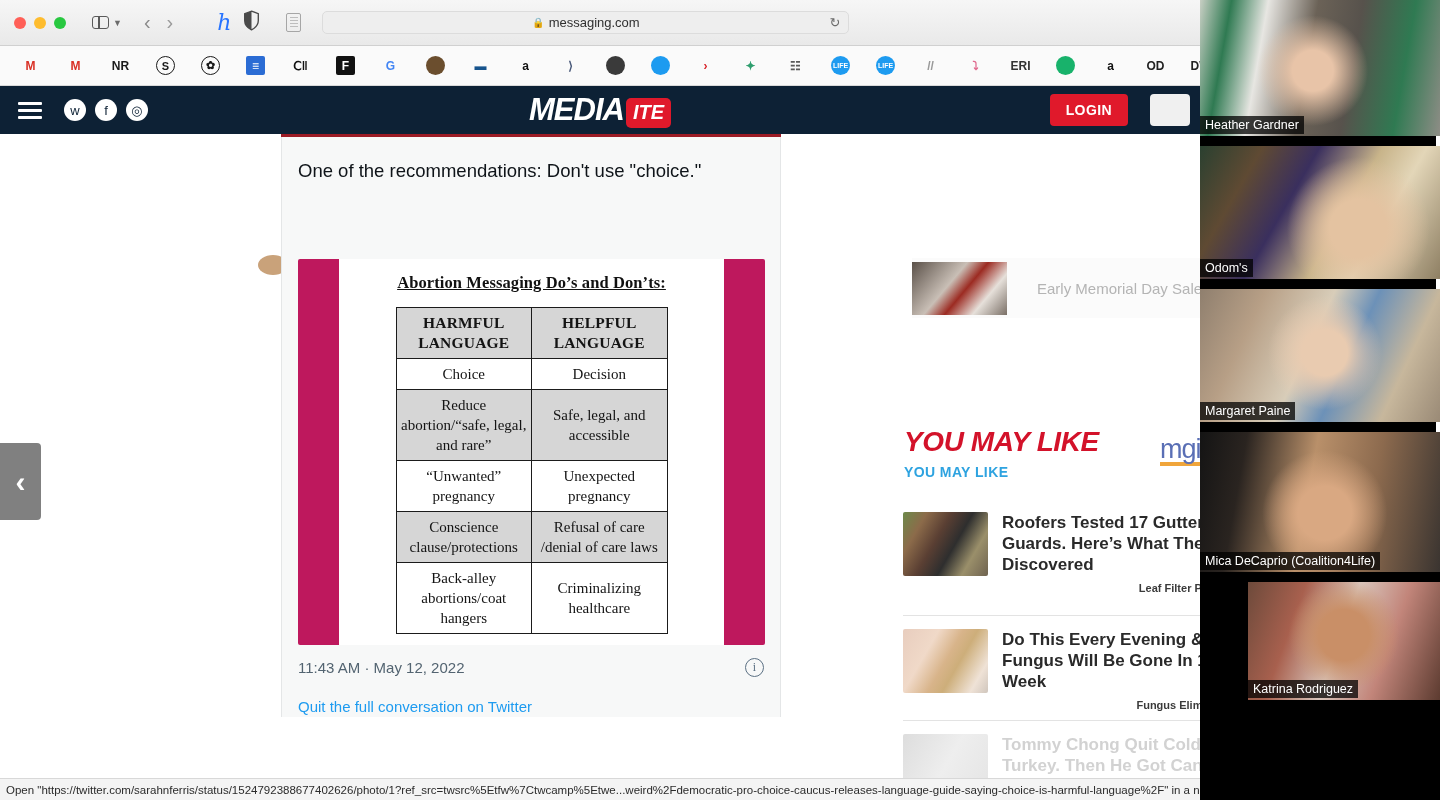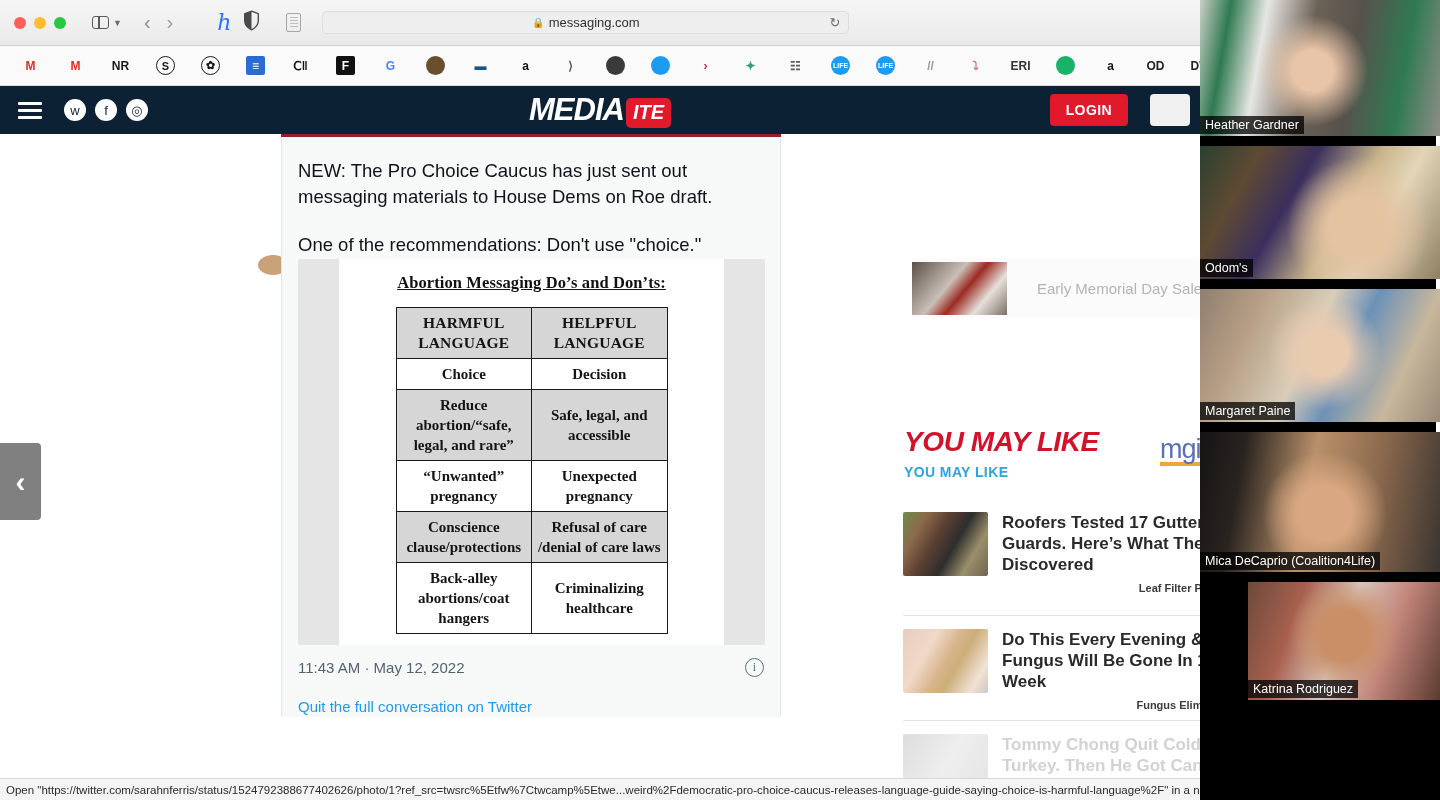--- a/index.html
+++ b/index.html
@@ -163,21 +163,21 @@
   .tweet-text {
     position: absolute; left: 16px; top: 21px; right: 16px;
     font-size: 18.5px; line-height: 26px; color: #0f1419;
     font-family: "Liberation Sans", sans-serif;
   }
   .tweet-text p + p { margin-top: 22px; }
 
   .media-frame {
     position: absolute; left: 16px; top: 122px;
     width: 467px; height: 386px;
-    background: #e5e5e5; border-radius: 2px;
+    background: #be185d; border-radius: 2px;
     display: flex; align-items: center; justify-content: center;
   }
   .media-inner {
     width: 385px; height: 386px; background: #fff;
     padding: 14px 18px 8px 18px;
     display: flex; flex-direction: column;
   }
   .doc-title {
     text-align: center; font-family: "Liberation Serif", serif;
     font-weight: bold; font-size: 16.5px; color: #111;
@@ -189,21 +189,21 @@
     font-family: "Liberation Serif", serif;
     table-layout: fixed;
   }
   table.msg td, table.msg th {
     border: 1.3px solid #1b1b1b;
     text-align: center;
     font-size: 15px;
     line-height: 20px;
     color: #141414;
     padding: 5px 3px;
-    font-weight: bold;
+    font-weight: normal;
   }
   table.msg th { font-weight: bold; font-size: 15.5px; letter-spacing: 0.2px; }
   tr.shade td, tr.shade th { background: #d6d6d6; }
   tr.plain td { background: #ffffff; }
 
   .tweet-meta {
     position: absolute; left: 16px; top: 521px; right: 16px;
     display: flex; align-items: center; justify-content: space-between;
   }
   .tweet-time { font-size: 15px; color: #536471; }
@@ -478,21 +478,20 @@
     <div class="back-pill">
       <span class="chev">‹</span>
     </div>
 
     <div class="tweet-topline"></div>
     <div class="avatar-peek"></div>
 
     <div class="tweet-card">
 
       <div class="tweet-text">
-        <p>NEW: The Pro Choice Caucus has just sent out messaging materials to House Dems on Roe draft.</p>
         <p>One of the recommendations: Don't use "choice."</p>
       </div>
 
       <div class="media-frame">
         <div class="media-inner">
           <div class="doc-title">Abortion Messaging Do’s and Don’ts:</div>
           <table class="msg">
             <thead>
               <tr class="shade">
                 <th>

